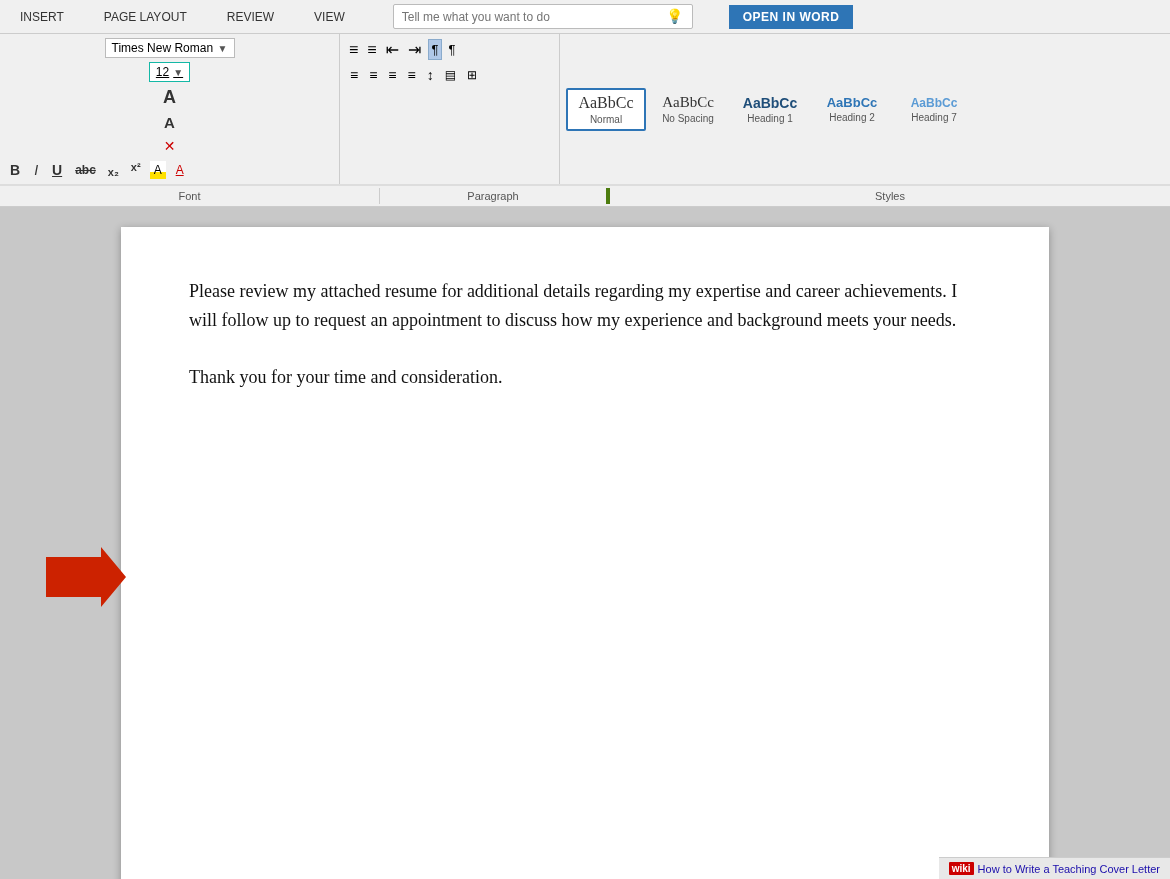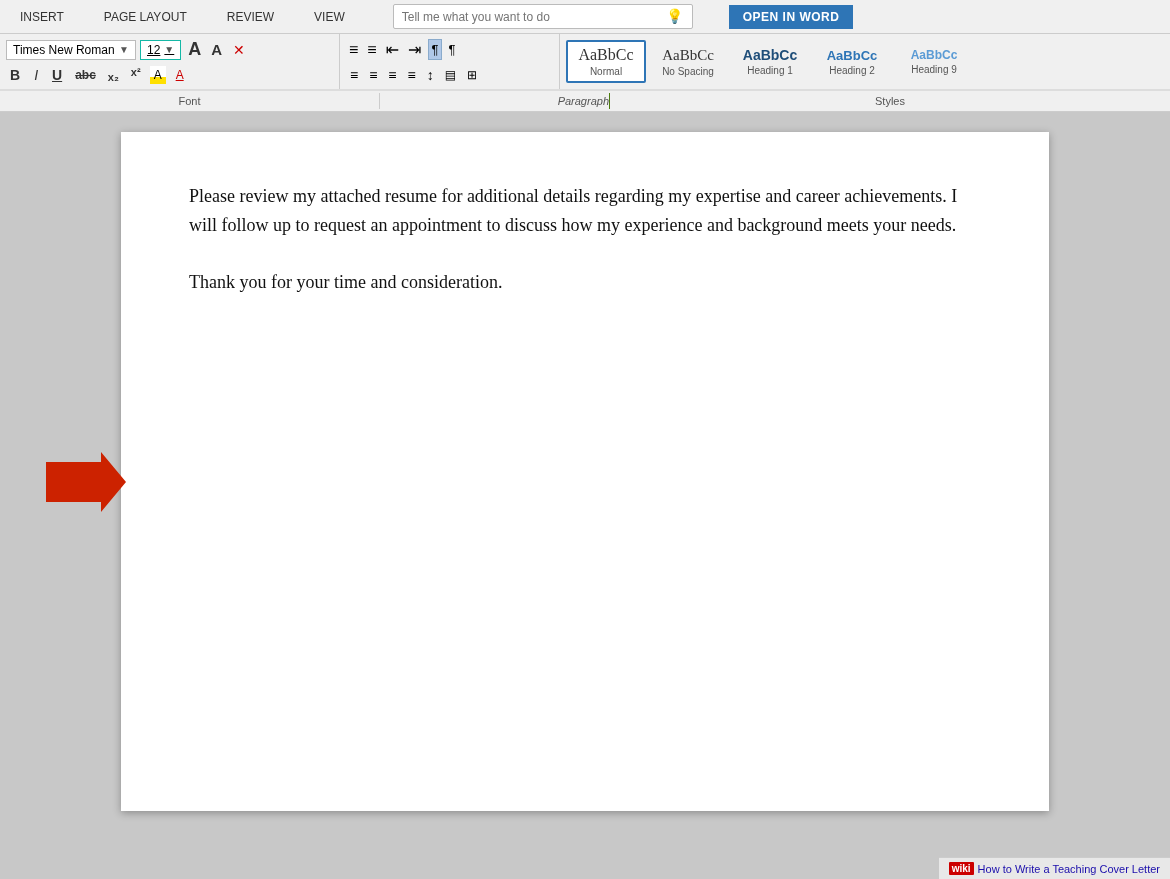--- a/index.html
+++ b/index.html
@@ -158,24 +158,23 @@
       padding: 2px 0;
     }
     .sec-label-font {
       width: 380px;
       text-align: center;
       border-right: 1px solid #ccc;
       padding: 2px 0;
     }
     .sec-label-para {
       width: 230px;
-      text-align: right;
-      border-right: 1px solid #4d7c0f;
+      text-align: center;
+      border-right: 4px solid #4d7c0f;
       padding: 2px 0;
-      font-style: italic;
     }
     .sec-label-styles {
       flex: 1;
       text-align: center;
       padding: 2px 0;
     }
 
     
     .doc-area {
       background: #c8c8c8;
@@ -259,21 +258,21 @@
       <input type="text" placeholder="Tell me what you want to do" style="">
       <span class="search-icon-sym">💡</span>
     </div>
 
     <button class="open-in-word">OPEN IN WORD</button>
   </div>
 
   <div style="display:flex; align-items:stretch; background:#f0f0f0; border-bottom:1px solid #ddd;">
 
     <div style="display:flex; flex-direction:column; padding:4px 6px; gap:4px; border-right:1px solid #ccc; min-width:340px;">
-      <div style="display:flex; align-items:center; gap:4px;">
+      <div style="display:flex; align-items:center; gap:4px;flex-direction:column;">
         <div class="font-selector">
           <span style="font-family:Arial,sans-serif;font-size:12px;">Times New Roman</span>
           <span class="arrow">▼</span>
         </div>
         <div class="size-selector">
           <span style="font-family:Arial,sans-serif;font-size:12px;">12</span>
           <span class="arrow" style="margin-left:4px;font-size:10px;color:#555;">▼</span>
         </div>
         <span class="text-size-btn" style="font-family:Arial;font-size:18px;font-weight:bold;cursor:pointer;padding:1px 3px;">A</span>
         <span class="text-size-btn down" style="font-family:Arial;font-size:15px;font-weight:bold;cursor:pointer;padding:1px 3px;">A</span>
@@ -329,21 +328,21 @@
         <span class="style-label">Heading 1</span>
       </div>
 
       <div class="style-item style-heading2">
         <span class="style-preview" style="font-size:13px;color:#2e75b6;font-family:Arial,sans-serif;font-weight:bold;">AaBbCc</span>
         <span class="style-label">Heading 2</span>
       </div>
 
       <div class="style-item style-heading3">
         <span class="style-preview" style="font-size:12px;color:#5b9bd5;font-family:Arial,sans-serif;font-weight:bold;">AaBbCc</span>
-        <span class="style-label">Heading 9</span>
+        <span class="style-label">Heading 7</span>
       </div>
     </div>
   </div>
 
   <div class="section-labels">
     <div class="sec-label-font">Font</div>
     <div class="sec-label-para">Paragraph</div>
     <div class="sec-label-styles">Styles</div>
   </div>
 

